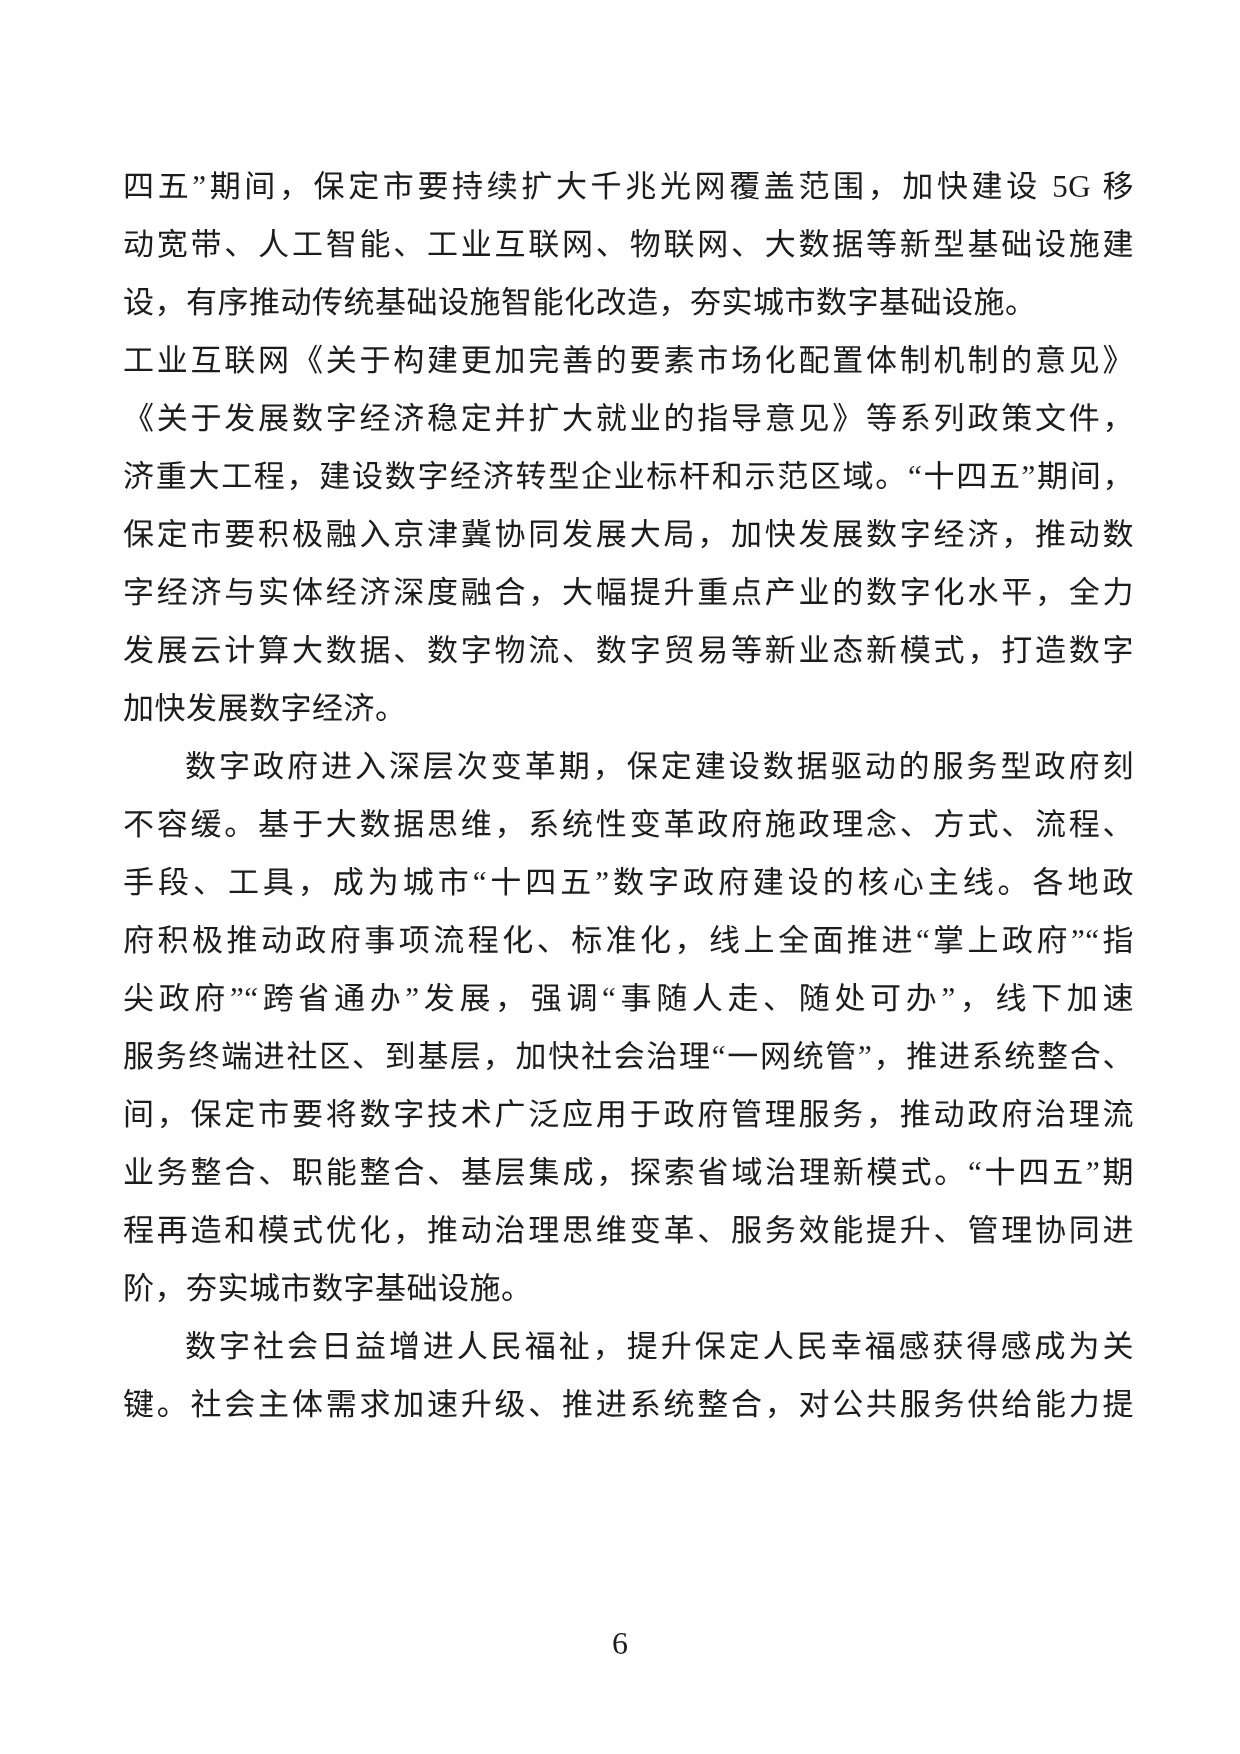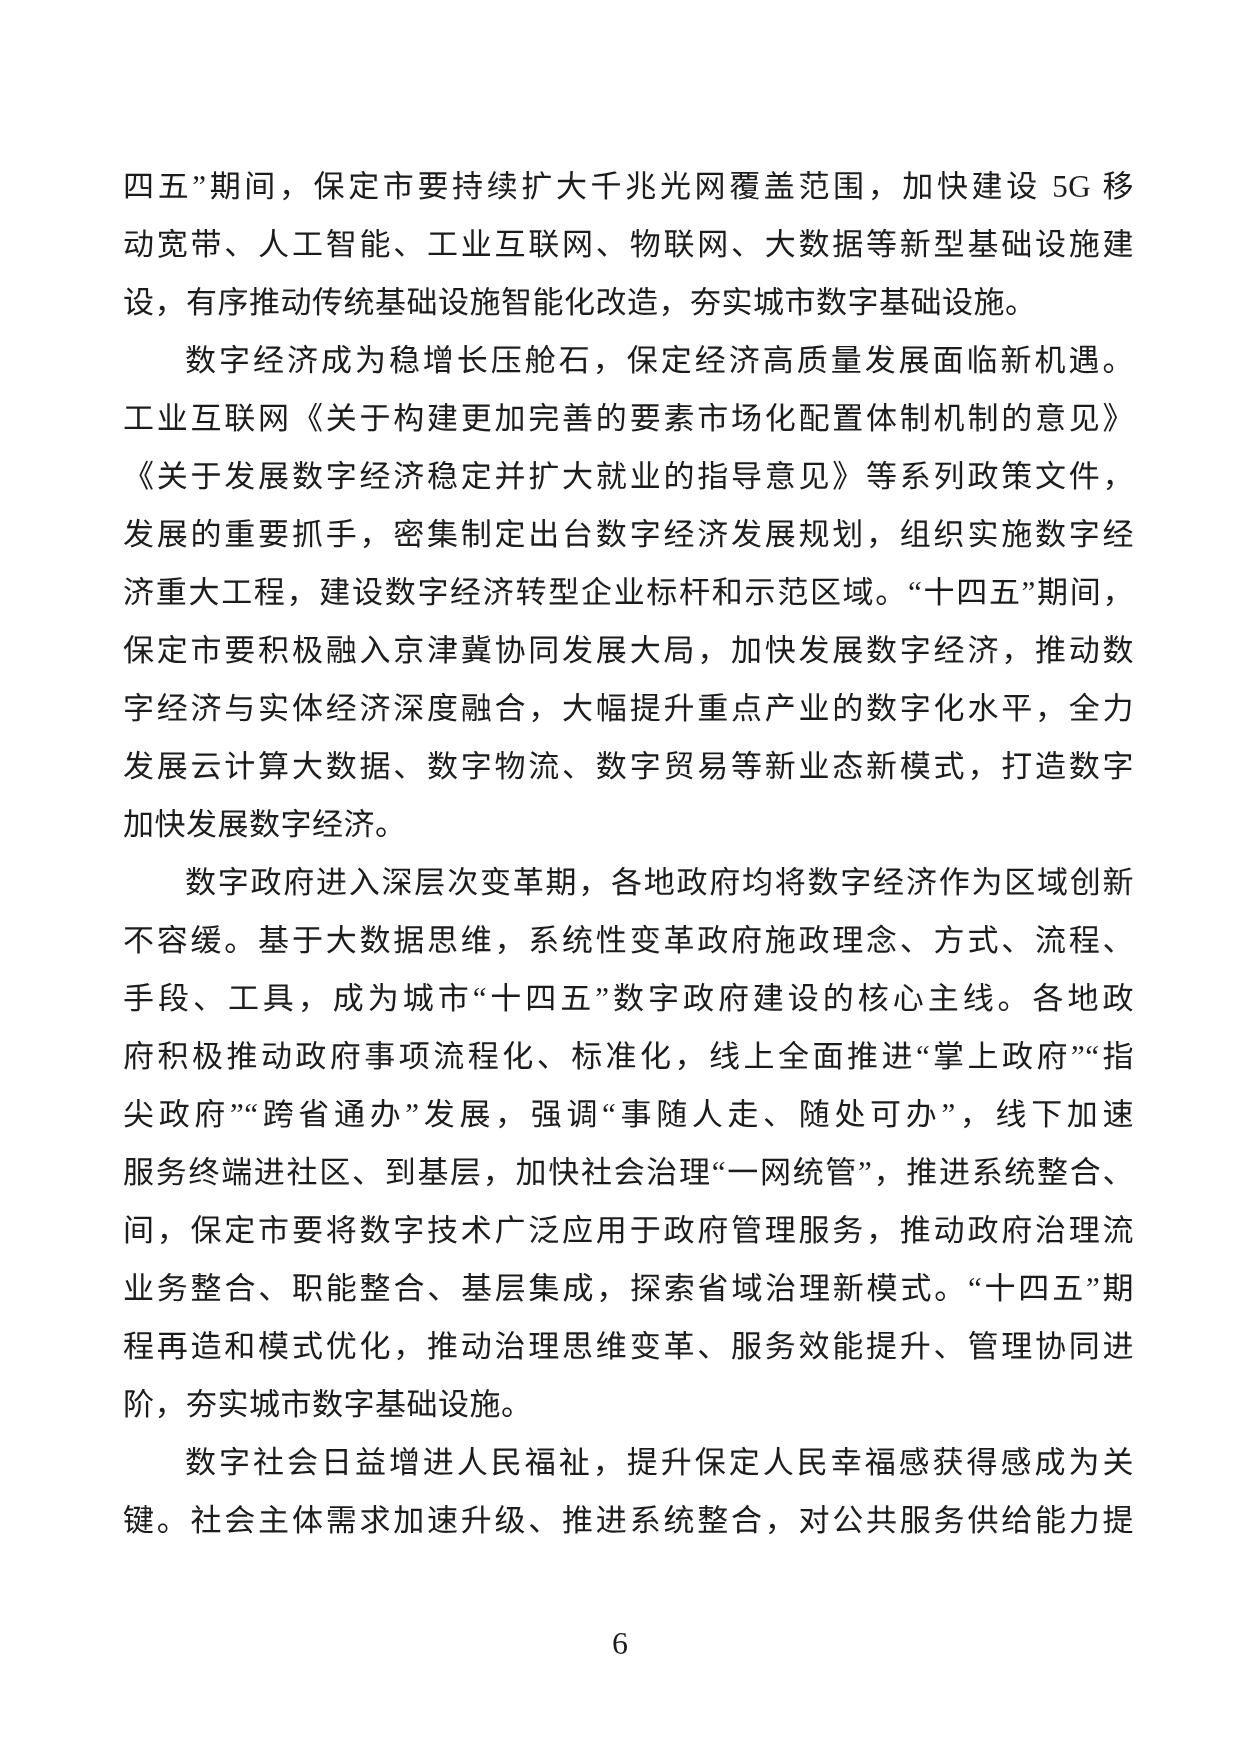--- a/index.html
+++ b/index.html
@@ -58,32 +58,30 @@
 <body>
 
 <div class="page">
   <div class="text-block" id="document-body">
       <div class="paragraph">
         <div class="line">四五”期间，保定市要持续扩大千兆光网覆盖范围，加快建设 5G 移</div>
         <div class="line">动宽带、人工智能、工业互联网、物联网、大数据等新型基础设施建</div>
         <div class="line short">设，有序推动传统基础设施智能化改造，夯实城市数字基础设施。</div>
       </div>
       <div class="paragraph">
-        <div class="line indent">数字经济成为稳增长压舱石，保定经济高质量发展面临新机遇。</div>
         <div class="line">工业互联网《关于构建更加完善的要素市场化配置体制机制的意见》</div>
         <div class="line">《关于发展数字经济稳定并扩大就业的指导意见》等系列政策文件，</div>
-        <div class="line">发展的重要抓手，密集制定出台数字经济发展规划，组织实施数字经</div>
         <div class="line">济重大工程，建设数字经济转型企业标杆和示范区域。“十四五”期间，</div>
         <div class="line">保定市要积极融入京津冀协同发展大局，加快发展数字经济，推动数</div>
         <div class="line">字经济与实体经济深度融合，大幅提升重点产业的数字化水平，全力</div>
         <div class="line">发展云计算大数据、数字物流、数字贸易等新业态新模式，打造数字</div>
         <div class="line short">加快发展数字经济。</div>
       </div>
       <div class="paragraph">
-        <div class="line indent">数字政府进入深层次变革期，各地政府均将数字经济作为区域创新</div>
+        <div class="line indent">数字政府进入深层次变革期，保定建设数据驱动的服务型政府刻</div>
         <div class="line">不容缓。基于大数据思维，系统性变革政府施政理念、方式、流程、</div>
         <div class="line">手段、工具，成为城市“十四五”数字政府建设的核心主线。各地政</div>
         <div class="line">府积极推动政府事项流程化、标准化，线上全面推进“掌上政府”“指</div>
         <div class="line">尖政府”“跨省通办”发展，强调“事随人走、随处可办”，线下加速</div>
         <div class="line">服务终端进社区、到基层，加快社会治理“一网统管”，推进系统整合、</div>
         <div class="line">间，保定市要将数字技术广泛应用于政府管理服务，推动政府治理流</div>
         <div class="line">业务整合、职能整合、基层集成，探索省域治理新模式。“十四五”期</div>
         <div class="line">程再造和模式优化，推动治理思维变革、服务效能提升、管理协同进</div>
         <div class="line short">阶，夯实城市数字基础设施。</div>
       </div>

